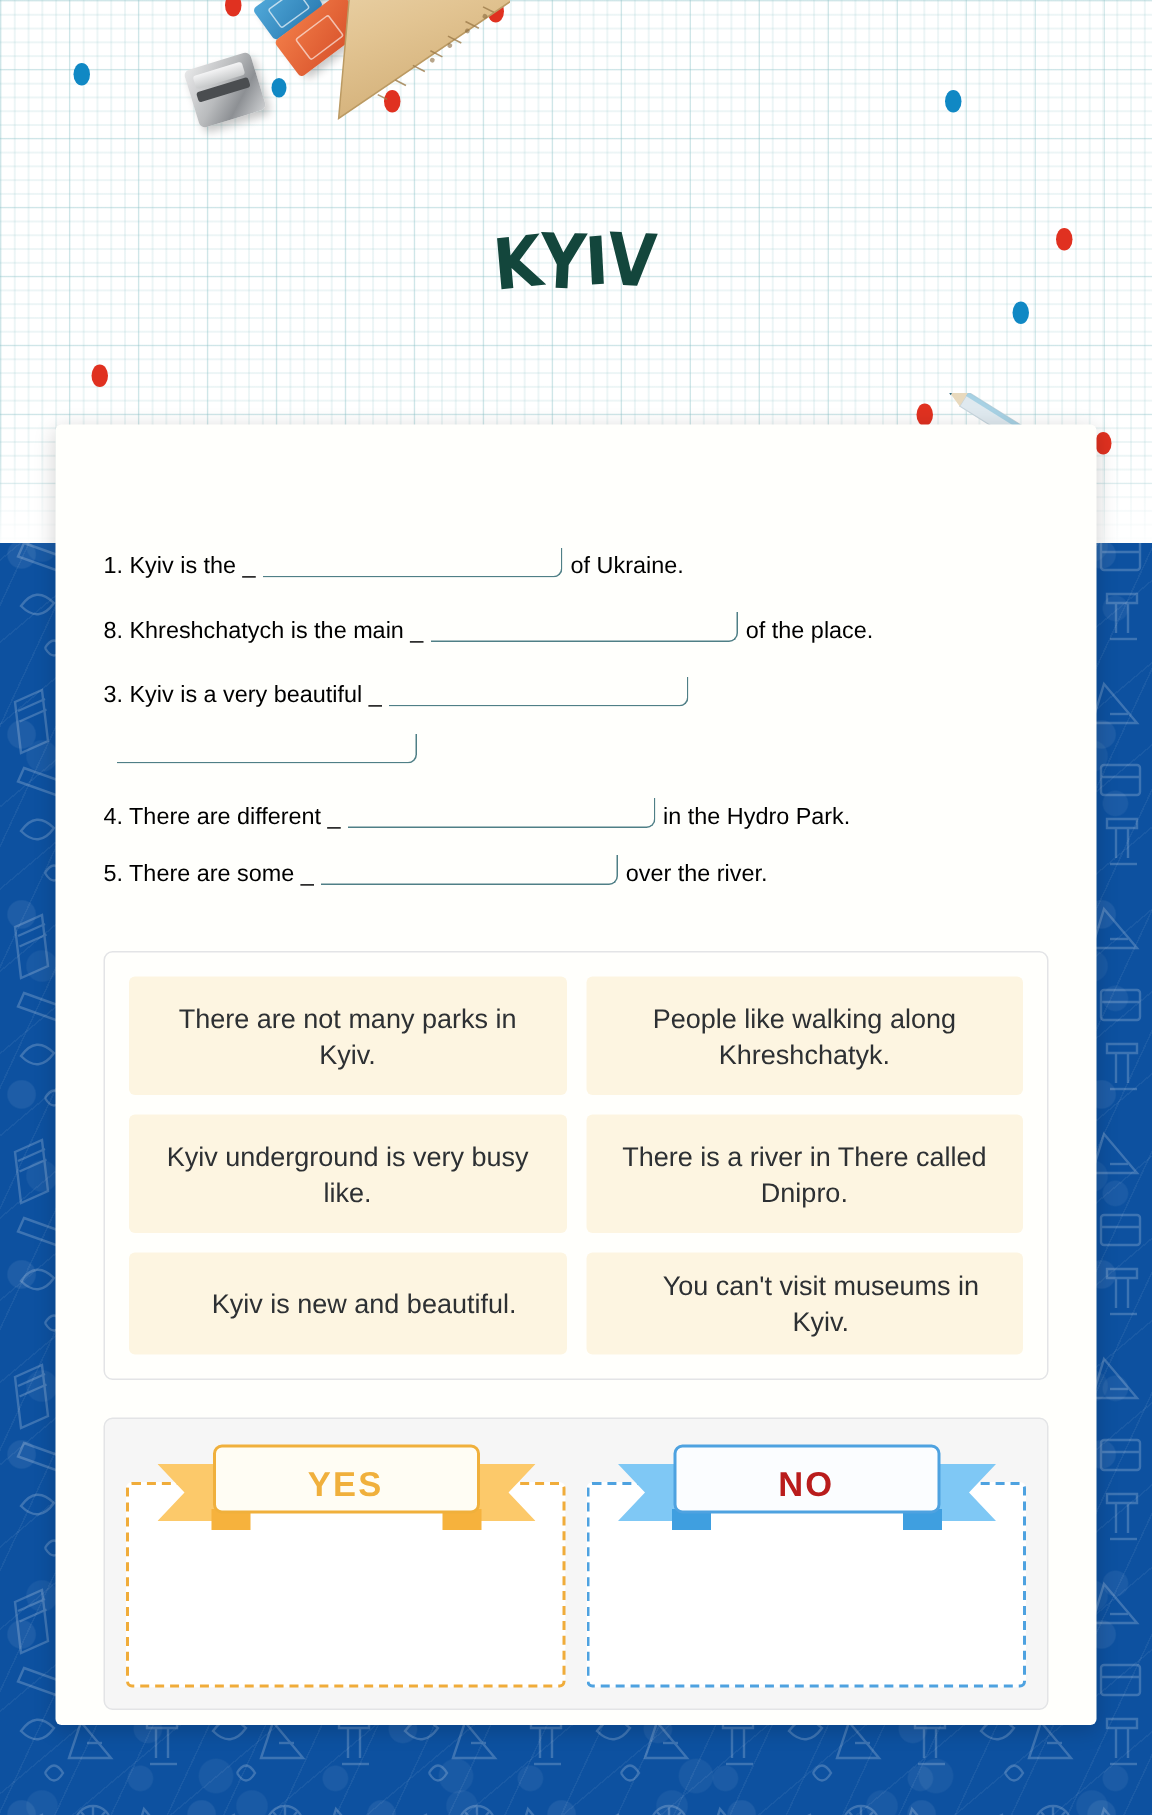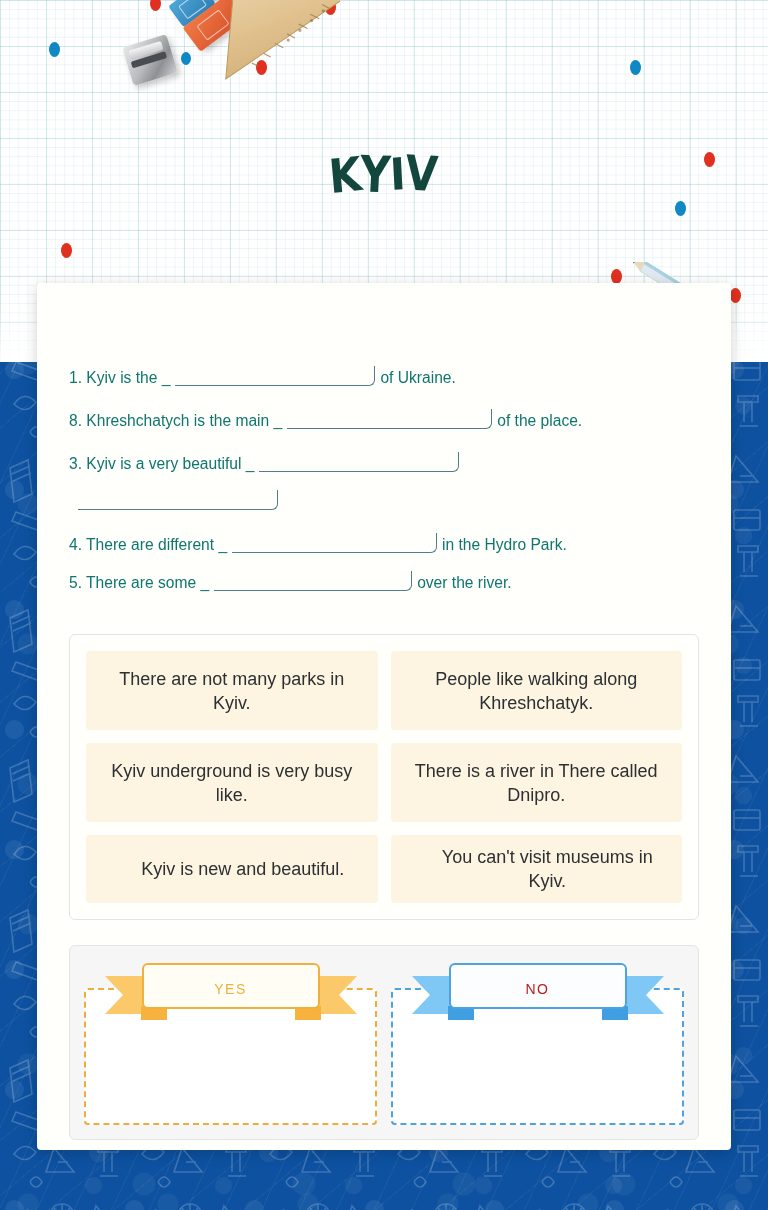--- a/index.html
+++ b/index.html
@@ -170,21 +170,21 @@
     background: #fffffc;
     border-radius: 4px;
     box-shadow: 0 3px 14px rgba(0,0,0,.18);
     z-index: 8;
     padding: 76px 0 0 0;
   }
 
   
   .sentences {
     padding: 0 32px;
-    color: #0f766e;
+    color: #000000;
     font-size: 15.6px;
     line-height: 38px;
   }
   .sentence {
     display: block;
     margin-bottom: 0;
   }
   .sentence.s1, .sentence.s2, .sentence.s3 { margin-bottom: 5px; }
   .sentence-text { white-space: pre-wrap; }
   .blank {
@@ -261,23 +261,23 @@
     width: 252px;
     height: 58px;
     z-index: 3;
     display: flex;
     align-items: center;
     justify-content: center;
   }
   .ribbon svg { position: absolute; inset: 0; width: 252px; height: 58px; }
   .ribbon-label {
     position: relative;
-    font-size: 14px;
+    font-size: 23px;
     letter-spacing: 1.5px;
-    font-weight: 400;
+    font-weight: 700;
     z-index: 2;
     padding-bottom: 4px;
   }
   .ribbon.yes .ribbon-label { color: #f0b03c; }
   .ribbon.no  .ribbon-label { color: #b91c1c; }
 </style>
 </head>
 <body>
 
 <div class="page">

